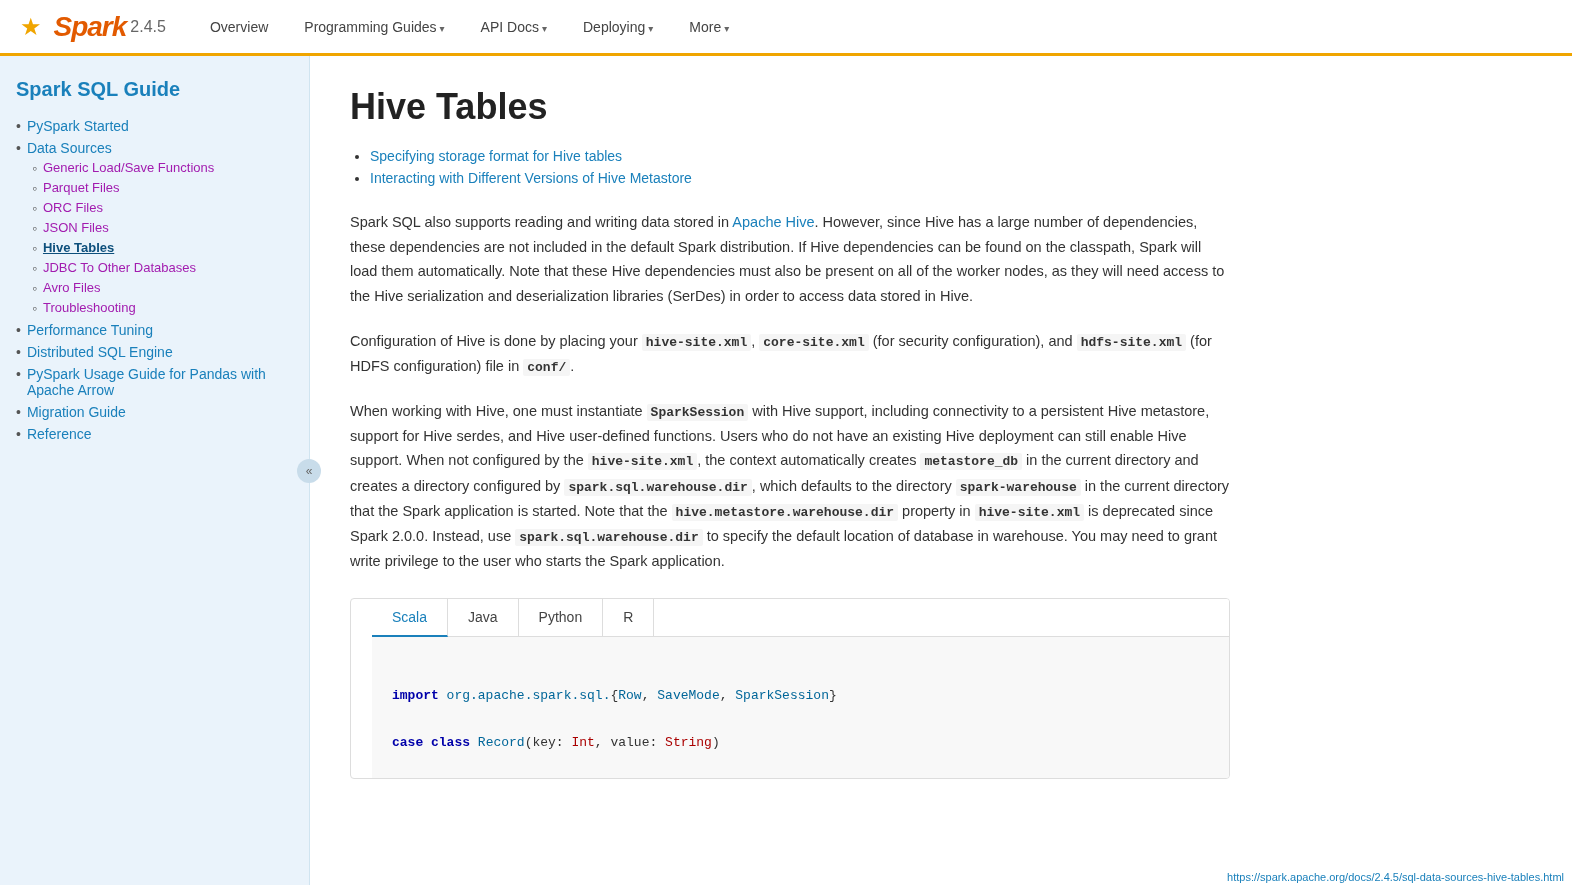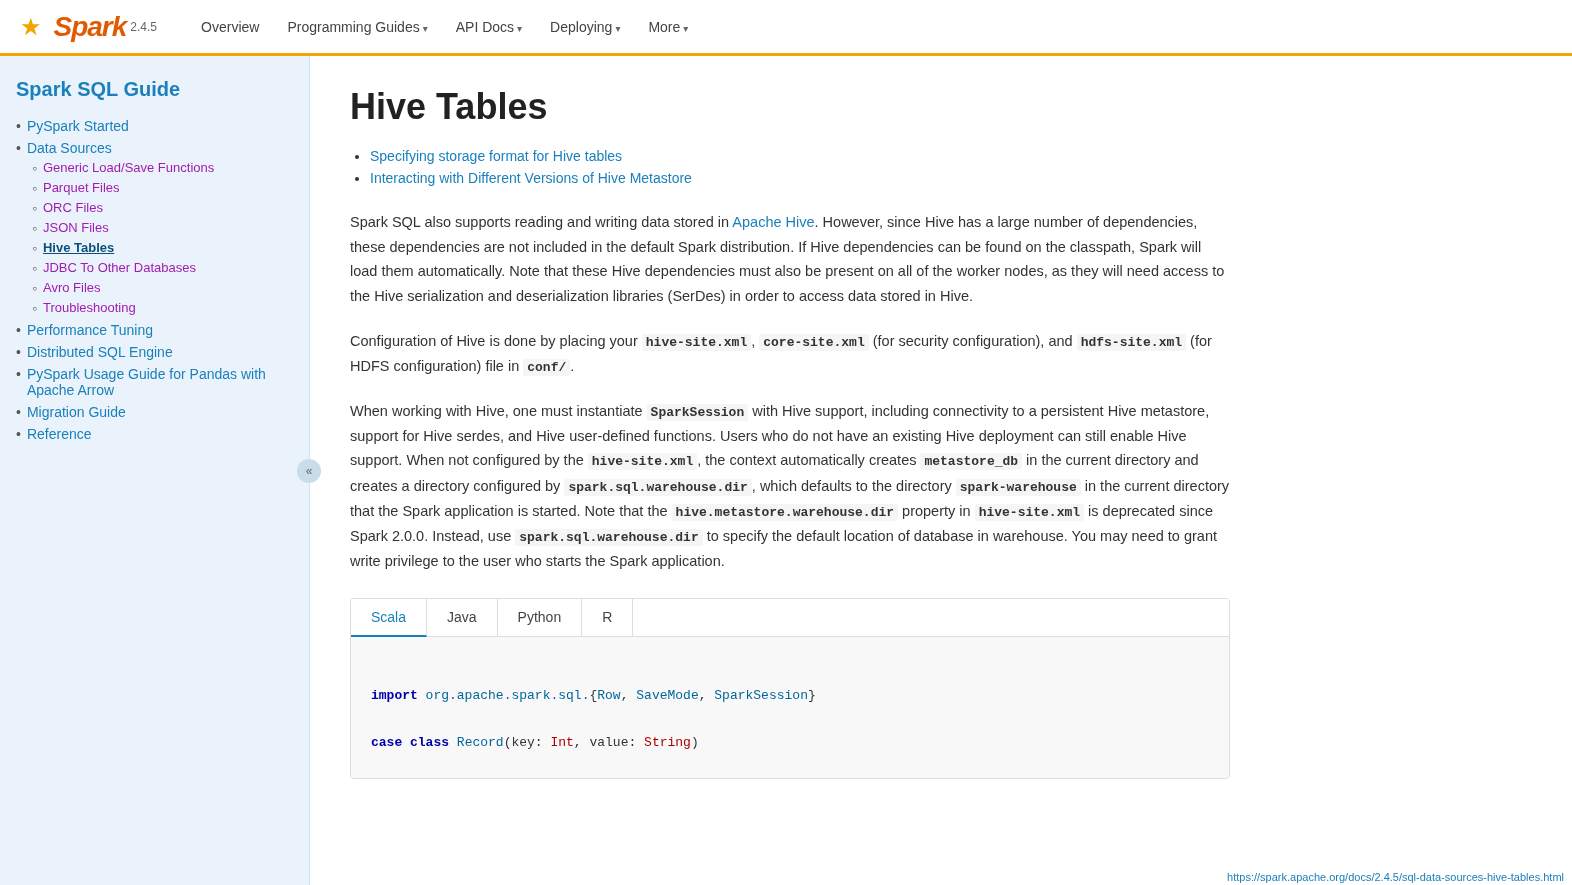--- a/index.html
+++ b/index.html
@@ -22,35 +22,35 @@
     }
     .logo-text {
       font-size: 28px;
       font-weight: bold;
       color: #e25a00;
       font-style: italic;
       letter-spacing: -1px;
       margin-left: 10px;
     }
     .logo-version {
-      font-size: 12px;
+      font-size: 16px;
       color: #666;
       margin-left: 4px;
       font-style: normal;
       font-weight: normal;
     }
     .spark-star {
       color: #f0a500;
       font-size: 24px;
       margin-right: 2px;
     }
     .nav-items {
       display: flex;
       align-items: flex-start;
-      gap: 0;
+      gap: 8px;
     }
     .nav-item {
       padding: 8px 14px;
       color: #444;
       font-size: 14px;
       cursor: pointer;
       border-radius: 3px;
       white-space: nowrap;
     }
     .nav-item .arrow { font-size: 10px; margin-left: 3px; color: #666; }
@@ -189,20 +189,21 @@
       color: #333;
       font-weight: bold;
     }
 
     
     .code-tabs {
       margin-top: 24px;
       border: 1px solid #ddd;
       border-radius: 4px;
       overflow: hidden;
+      padding-left: 21px;
     }
     .tab-bar {
       display: flex;
       border-bottom: 1px solid #ddd;
       background: #fff;
     }
     .tab-item {
       padding: 10px 20px;
       cursor: pointer;
       font-size: 14px;

